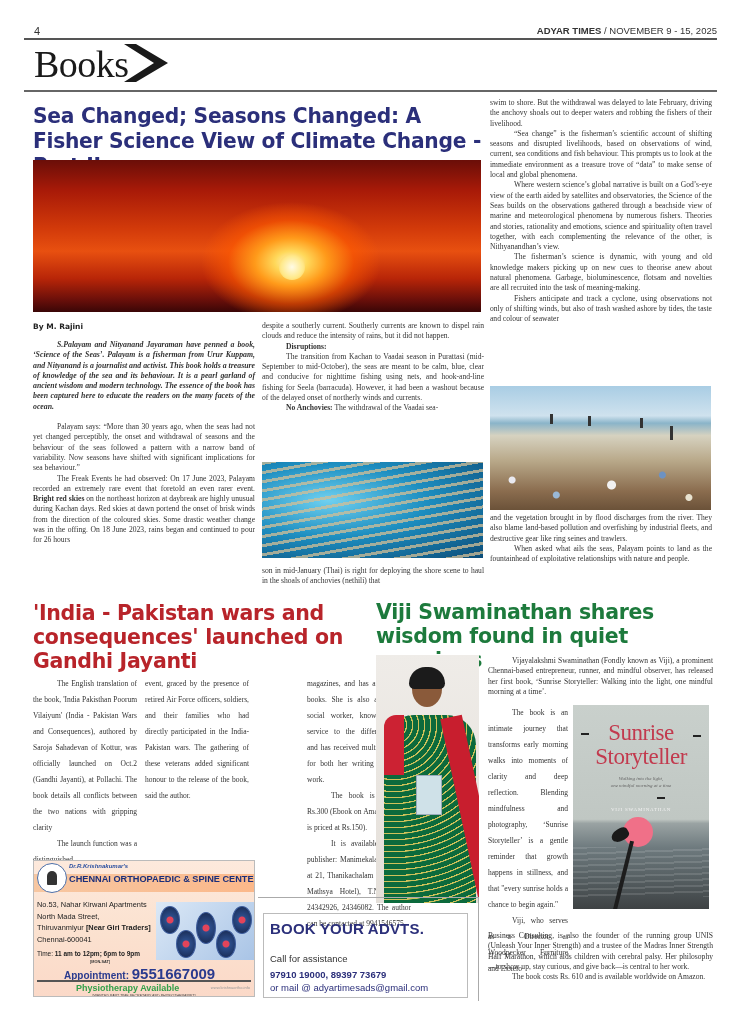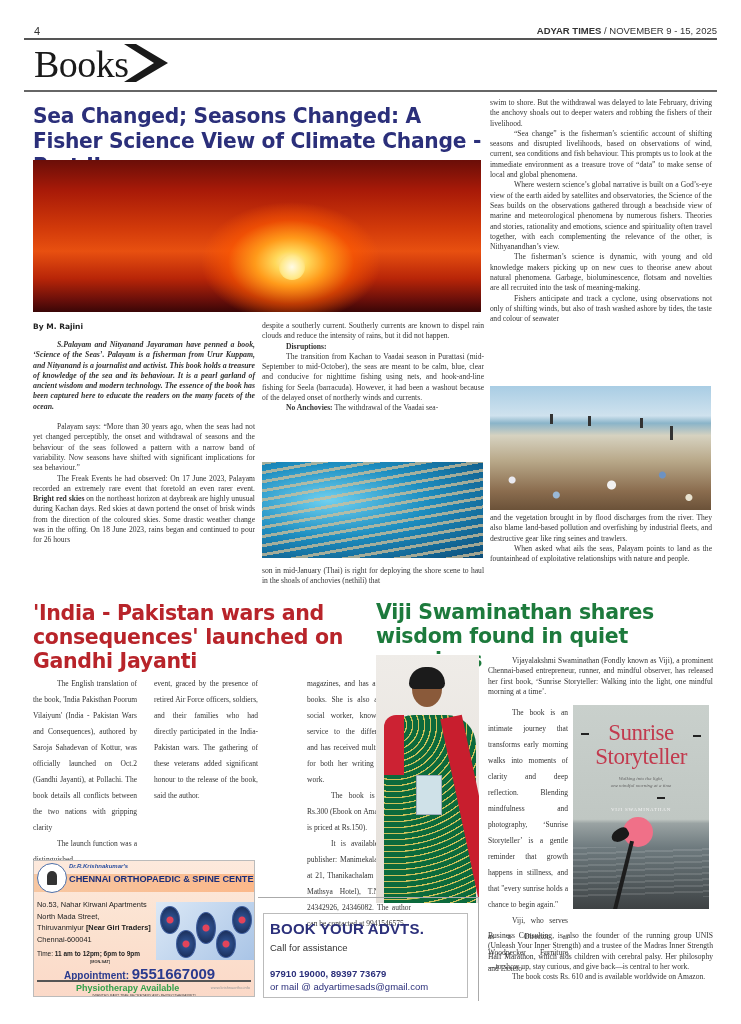--- a/index.html
+++ b/index.html
@@ -53,21 +53,21 @@
     background: radial-gradient(circle at 10% 40%, #e9e9f0 0 3px, transparent 4px),
                 radial-gradient(circle at 30% 70%, #9ab8d6 0 3px, transparent 4px),
                 radial-gradient(circle at 55% 50%, #f1f1f1 0 4px, transparent 5px),
                 radial-gradient(circle at 78% 30%, #6d92c2 0 3px, transparent 4px),
                 radial-gradient(circle at 90% 75%, #e8e2d0 0 3px, transparent 4px); }
   .col3b { left: 490px; top: 513px; width: 222px; }
 
   
   .hl2 { left: 33px; top: 601px; width: 340px; font: bold 20.5px "DejaVu Sans", sans-serif; color: #b8242a; line-height: 24px; letter-spacing: -0.3px; }
   .col-b1 { left: 33px; top: 676px; width: 104px; }
-  .col-b2 { left: 154px; top: 676px; width: 104px; }
+  .col-b2 { left: 145px; top: 676px; width: 104px; }
   .col-b3 { left: 261px; top: 676px; width: 104px; margin-left: 46px; }
   .narrow { font-size: 7.5px; line-height: 16px; }
 
   
   .hl3 { left: 376px; top: 600px; width: 345px; font: bold 20.5px "DejaVu Sans", sans-serif; color: #1d7a3c; line-height: 24px; letter-spacing: -0.3px; }
   .portrait { left: 376px; top: 655px; width: 103px; height: 248px;
     background: linear-gradient(180deg, #efece8 0%, #e4dfd9 100%); overflow: hidden; }
   .portrait .head { position:absolute; left:36px; top:16px; width:30px; height:36px; border-radius:50%; background:#8a5a3a; }
   .portrait .hair { position:absolute; left:33px; top:12px; width:36px; height:22px; border-radius:18px 18px 6px 6px; background:#1b1b1b; }
   .portrait .saree { position:absolute; left:8px; top:60px; width:92px; height:190px; border-radius: 30px 30px 0 0;
@@ -108,22 +108,22 @@
   .ad1 .appt span { font-size: 15px; }
   .ad1 .line { position:absolute; left:3px; right:3px; top:119px; height:1.5px; background:#555; }
   .ad1 .physio { position:absolute; left:42px; top:122px; font: bold 9px "Liberation Sans", sans-serif; color:#33a04a;text-align:center; }
   .ad1 .web { position:absolute; right:4px; top:124px; font: 4px "Liberation Sans", sans-serif; color:#999; }
   .ad1 .wanted { position:absolute; left:0; right:0; top:133px; text-align:center; font: 3.6px "Liberation Sans", sans-serif; color:#444; }
   .ad1 .imgs { position:absolute; left:122px; top:41px; width:98px; height:58px; background: linear-gradient(135deg, #dbe8f6, #a9c4e6); }
   .ad1 .imgs i { position:absolute; width:20px; height:28px; border-radius:50%; background: radial-gradient(circle, #e3445a 0 3px, #2c4d8a 4px, #16264c 100%); border:1.5px solid #3b5a9a; }
 
   .ad2 { left: 263px; top: 913px; width: 205px; height: 85px; border: 1px solid #bbb; padding: 6px 6px 0 6px; }
   .ad2 .t { font: bold 15px "Liberation Sans", sans-serif; color: #2b2f7a; letter-spacing: 0.2px; }
-  .ad2 .c { font: 9.5px "Liberation Sans", sans-serif; color:#333; margin-top:5px; }
-  .ad2 .ph { font: bold 9.5px "Liberation Sans", sans-serif; color:#2b2f7a; margin-top:15px; }
+  .ad2 .c { font: 9.5px "Liberation Sans", sans-serif; color:#333; margin-top:16px; }
+  .ad2 .ph { font: bold 9.5px "Liberation Sans", sans-serif; color:#2b2f7a; margin-top:5px; }
   .ad2 .m { font: 9.5px "Liberation Sans", sans-serif; color:#2b2f7a; margin-top:2px; }
 
   .vrule { left: 478px; top: 897px; width: 1px; height: 104px; background:#aaa; }
   .hrule-ad { left: 258px; top: 897px; width: 220px; height: 1px; background:#aaa; }
 </style>
 </head>
 <body>
 
 <div class="abs page-num">4</div>
 <div class="abs masthead"><b>ADYAR TIMES</b><span> / </span><span>NOVEMBER 9 - 15, 2025</span></div>

